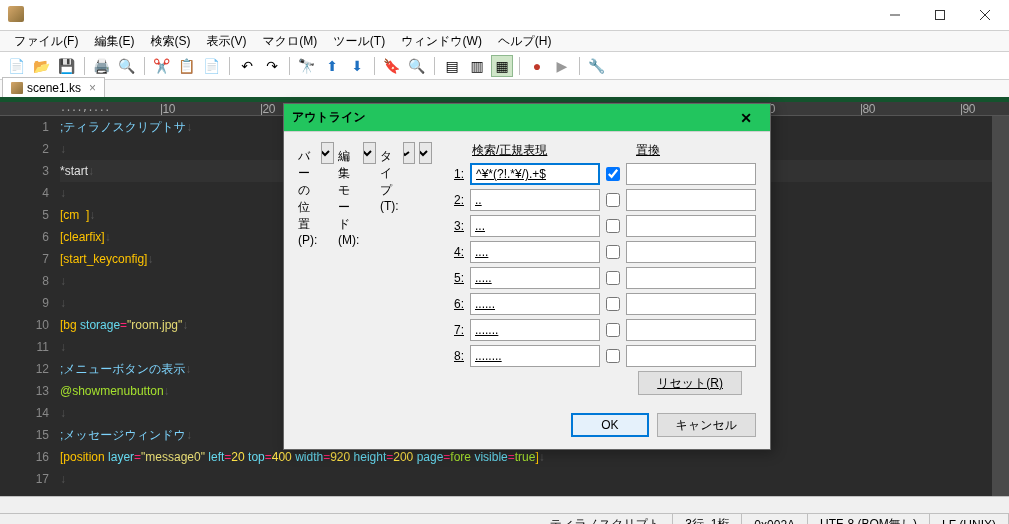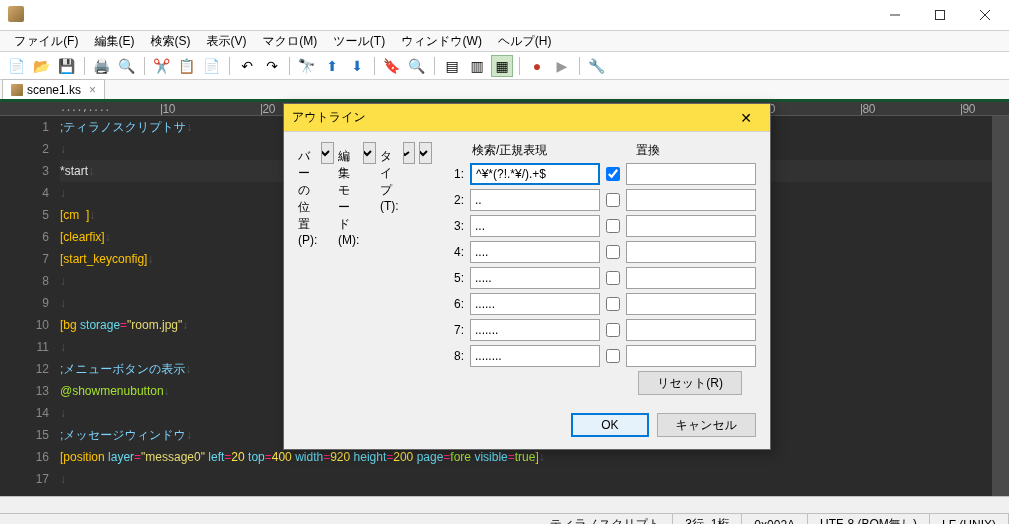--- a/index.html
+++ b/index.html
@@ -14,21 +14,21 @@
 .menubar { height: 22px; border-top: 1px solid #d0d0d0; border-bottom: 1px solid #d0d0d0; display: flex; align-items: center; padding: 0 6px; background: #f8f8f8; }
 .menubar .menuitem { padding: 10px 8px; cursor: default; }
 
 
 .toolbar { height: 28px; border-bottom: 1px solid #d0d0d0; display: flex; align-items: center; padding: 0 6px; gap: 3px; background: #fff; }
 .tbbtn { width: 22px; height: 22px; display: flex; align-items: center; justify-content: center; border: 1px solid transparent; }
 .tbsep { width: 1px; height: 18px; background: #c0c0c0; margin: 0 3px; }
 .tbicon { font-size: 14px; }
 
 
-.tabbar { height: 22px; background: #f8f8f8; border-bottom: 3px solid #14532d; display: flex; align-items: flex-end; }
+.tabbar { height: 22px; background: #f8f8f8; border-bottom: 5px solid #14532d; display: flex; align-items: flex-end; }
 .tab { height: 20px; padding: 2px 8px; display: flex; align-items: center; gap: 4px; background: #fff; border: 1px solid #c0c0c0; border-bottom: none; margin-left: 2px; }
 .tab .close { color: #888; margin-left: 4px; }
 .tabicon { width: 12px; height: 12px; background: linear-gradient(135deg,#d4a76a,#8b6f3a); border-radius: 1px; }
 
 
 .ruler { height: 14px; background: #3a3a3a; color: #aaa; font-family: monospace; font-size: 10px; border-bottom: 1px solid #555; position: relative; overflow: hidden; padding-left: 60px; letter-spacing: -0.5px; }
 .ruler .tick { position: absolute; top: 0; }
 
 
 .editor-wrap { display: flex; height: 380px; background: #2b2b2b; position: relative; }
@@ -52,28 +52,28 @@
 .vscroll { width: 17px; background: #4a4a4a; position: relative; }
 .hscroll { height: 17px; background: #f0f0f0; border-top: 1px solid #c0c0c0; }
 
 
 .statusbar { height: 22px; background: #f0f0f0; border-top: 1px solid #c0c0c0; display: flex; align-items: center; font-size: 12px; }
 .statusbar .cell { padding: 0 12px; border-right: 1px solid #c0c0c0; height: 100%; display: flex; align-items: center; }
 .statusbar .spacer { flex: 1; }
 
 
 .dialog { position: absolute; left: 283px; top: 103px; width: 488px; height: 347px; background: #f0f0f0; border: 1px solid #646464; box-shadow: 3px 3px 12px rgba(0,0,0,.3); display: flex; flex-direction: column; }
-.dialog .dtitle { height: 28px; background: #fde047; border-bottom: 1px solid #d0d0d0; display: flex; align-items: center; padding: 0 8px; font-size: 12px; }
+.dialog .dtitle { height: 28px; background: #22c55e; border-bottom: 1px solid #d0d0d0; display: flex; align-items: center; padding: 0 8px; font-size: 12px; font-weight: bold; }
 .dialog .dtitle .dclose { margin-left: auto; width: 32px; text-align: center; font-size: 14px; }
 .dialog .dbody { flex: 1; padding: 10px 14px; display: flex; gap: 18px; }
 .dialog .dcol-left { width: 140px; display: flex; flex-direction: row; gap: 4px; }
 .dialog .dlabel { font-size: 12px; margin-top: 6px; }
 .dialog select, .dialog input[type=text] { font-size: 12px; height: 22px; border: 1px solid #a0a0a0; background: #fff; padding: 0 4px; }
 .dialog select { width: 100%; background: #e8e8e8; }
-.dialog .dcol-mid { flex: 1; }
+.dialog .dcol-mid { flex: 1; text-decoration: underline; }
 .dialog .colhdr { display: flex; gap: 8px; margin-bottom: 4px; font-size: 12px; }
 .dialog .colhdr .h1 { width: 14px; }
 .dialog .colhdr .h2 { width: 130px; }
 .dialog .colhdr .h3 { width: 18px; }
 .dialog .row { display: flex; align-items: center; gap: 6px; margin-bottom: 4px; }
 .dialog .row .rn { width: 14px; text-align: right; font-size: 12px; }
 .dialog .row input[type=text] { width: 130px; }
 .dialog .row input.focused { border: 2px solid #0078d7; height: 22px; }
 .dialog .row input[type=checkbox] { width: 14px; height: 14px; }
 .dialog .row .repl { width: 120px; }

